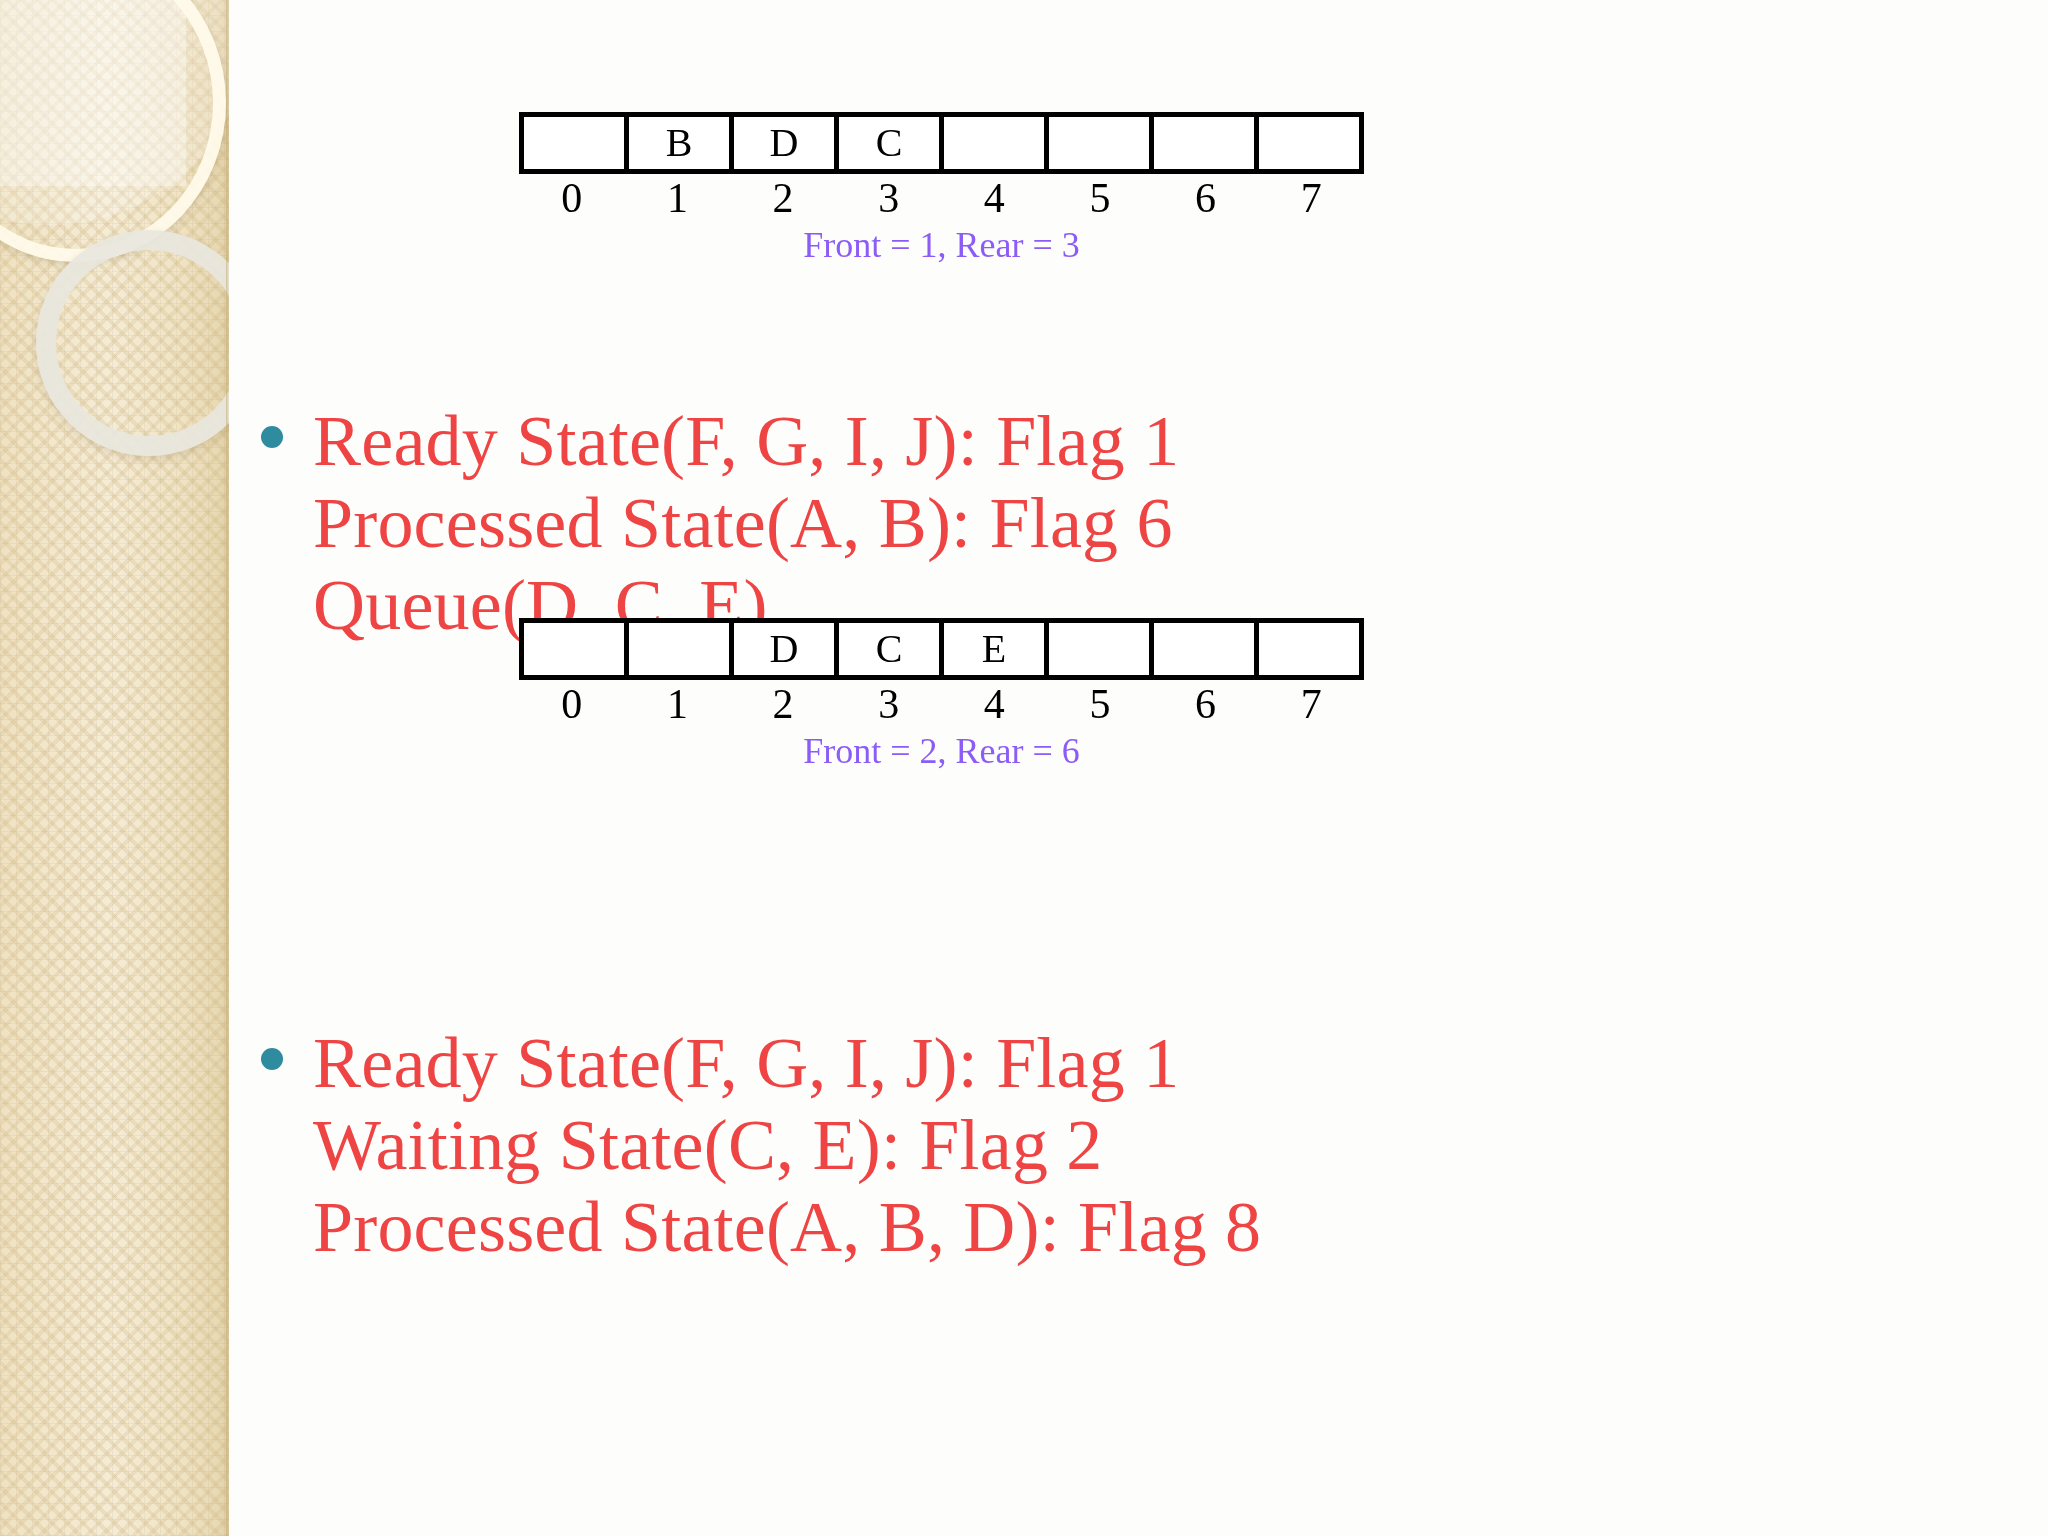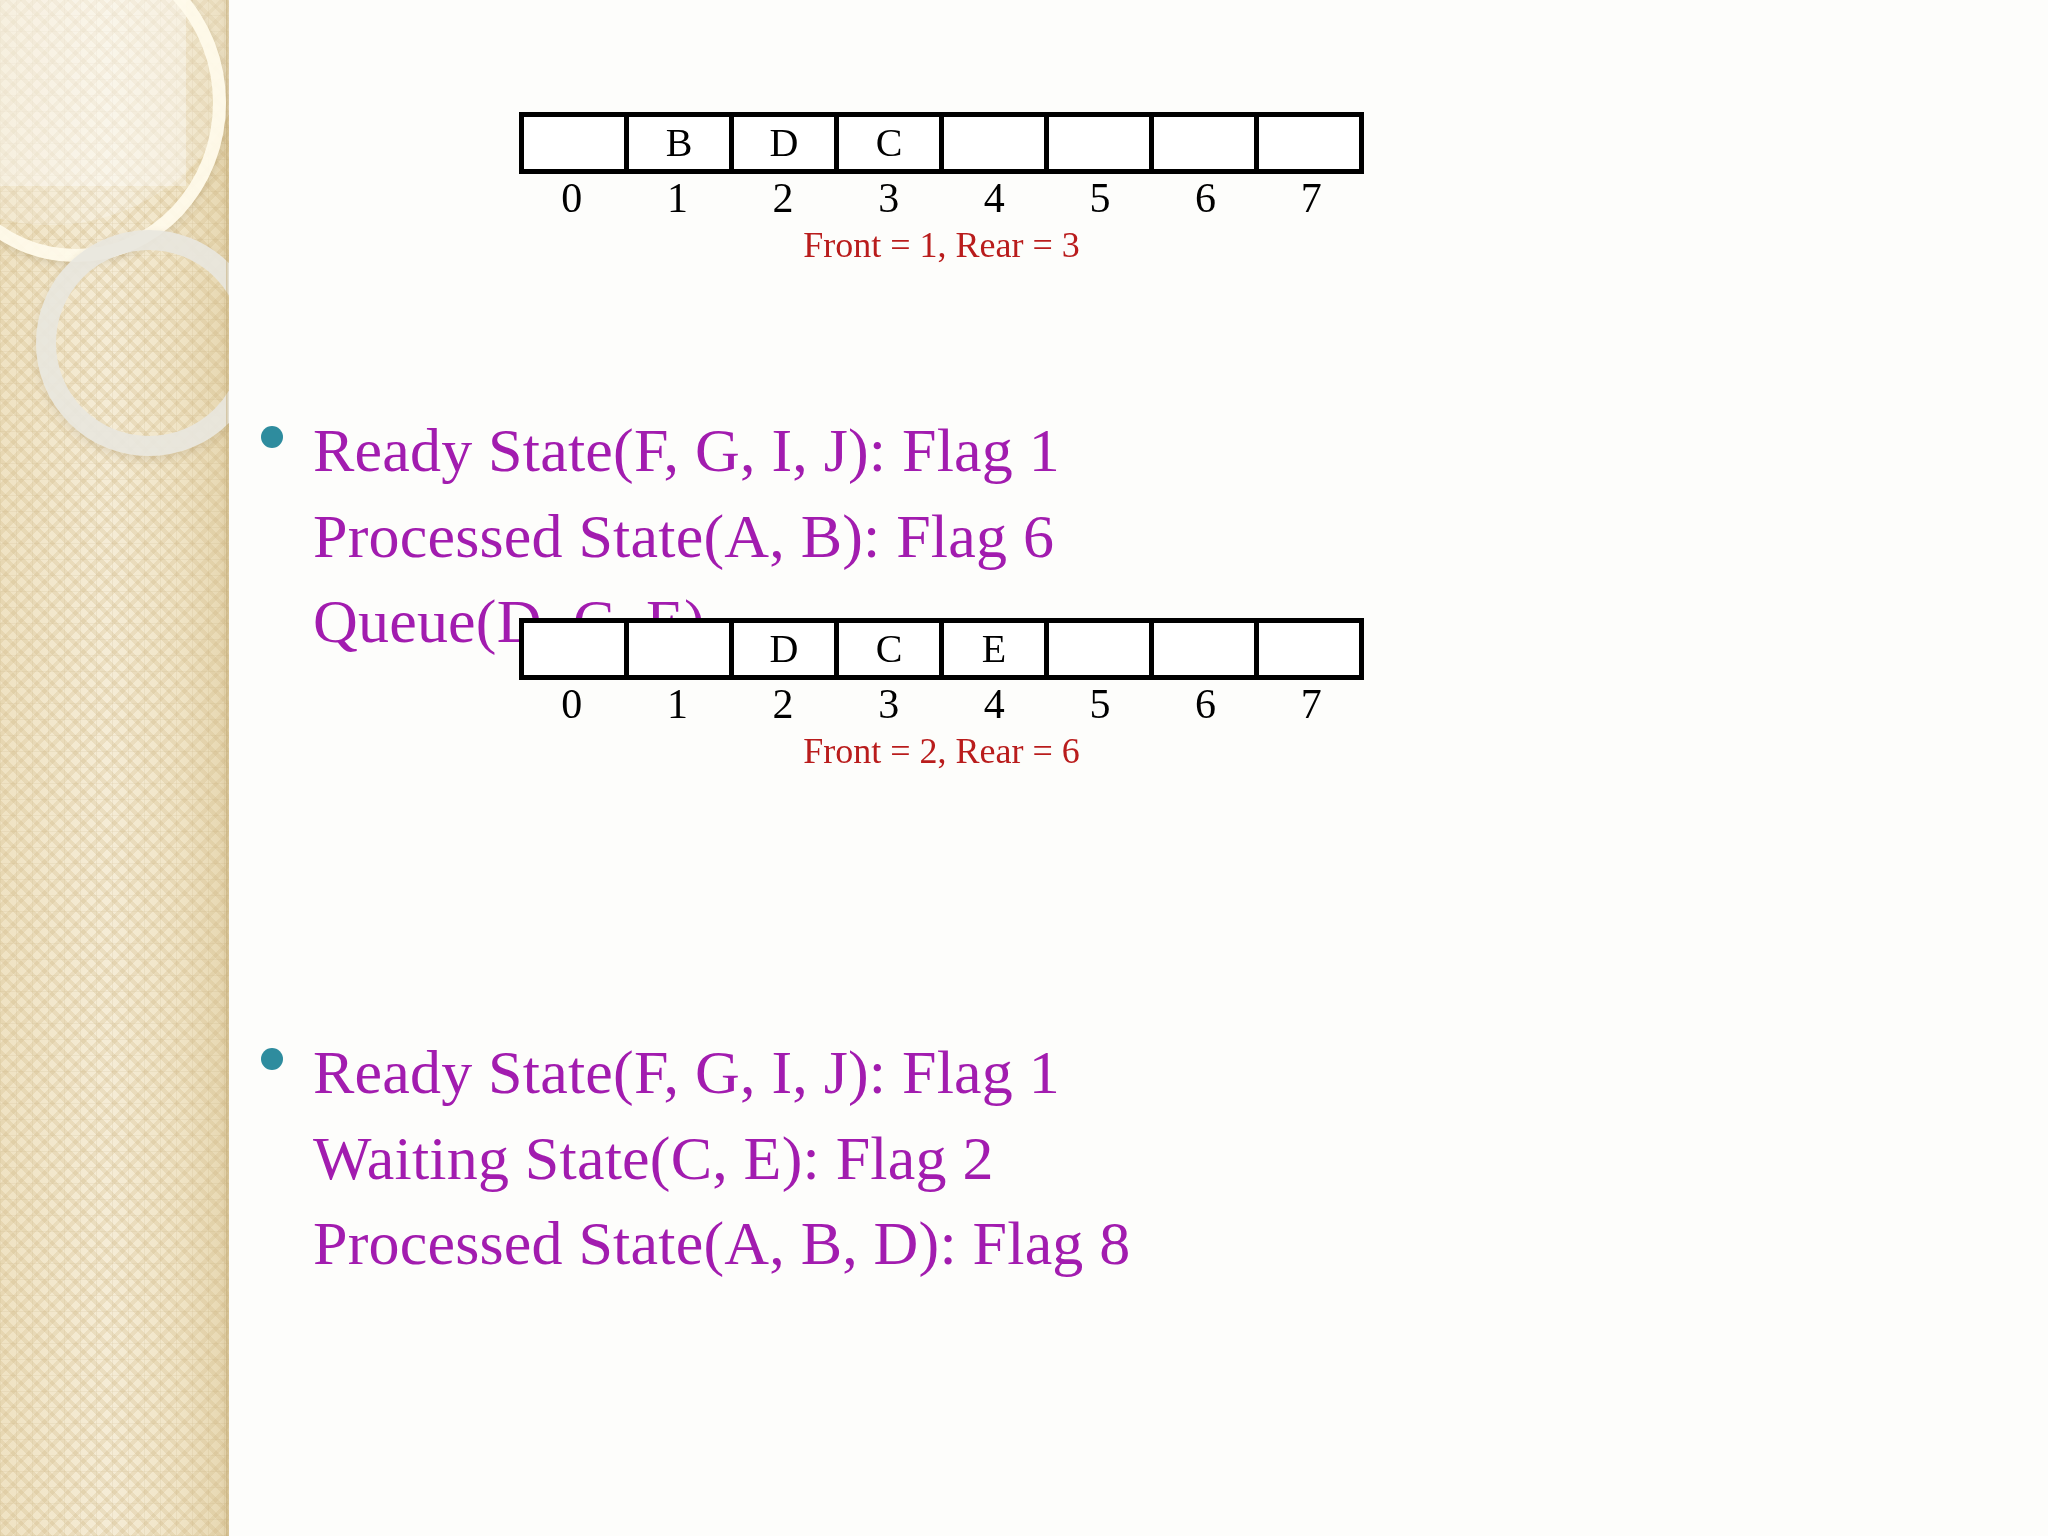--- a/index.html
+++ b/index.html
@@ -137,21 +137,21 @@
     text-align: center;
     font-size: 42px;
     line-height: 1.05;
     color: #000;
   }
   .fig-caption {
     width: 845px;
     text-align: center;
     font-size: 36px;
     line-height: 1.1;
-    color: #b91c1c;
+    color: #8b5cf6;
     margin-top: 6px;
   }
 
   
   .bullet-block {
     position: absolute;
     left: 18px;
     width: 1620px;
     display: flex;
     align-items: flex-start;
@@ -163,26 +163,25 @@
     border-radius: 50%;
     background: #2e8c9e;
     margin-top: 26px;
     margin-right: 30px;
     margin-left: 14px;
   }
   .bullet-lines {
     flex: 1 1 auto;
   }
   .bullet-line {
-    font-size: 62px;
+    font-size: 72px;
     line-height: 1.14;
-    color: #a21caf;
+    color: #ef4444;
     white-space: nowrap;
     letter-spacing: 0.2px;
-    margin-top: 15px;
   }
 </style>
 </head>
 <body>
 
 <div id="slide">
 
   <div id="sidebar">
     <div class="texture"></div>
     <div class="wash-top"></div>

